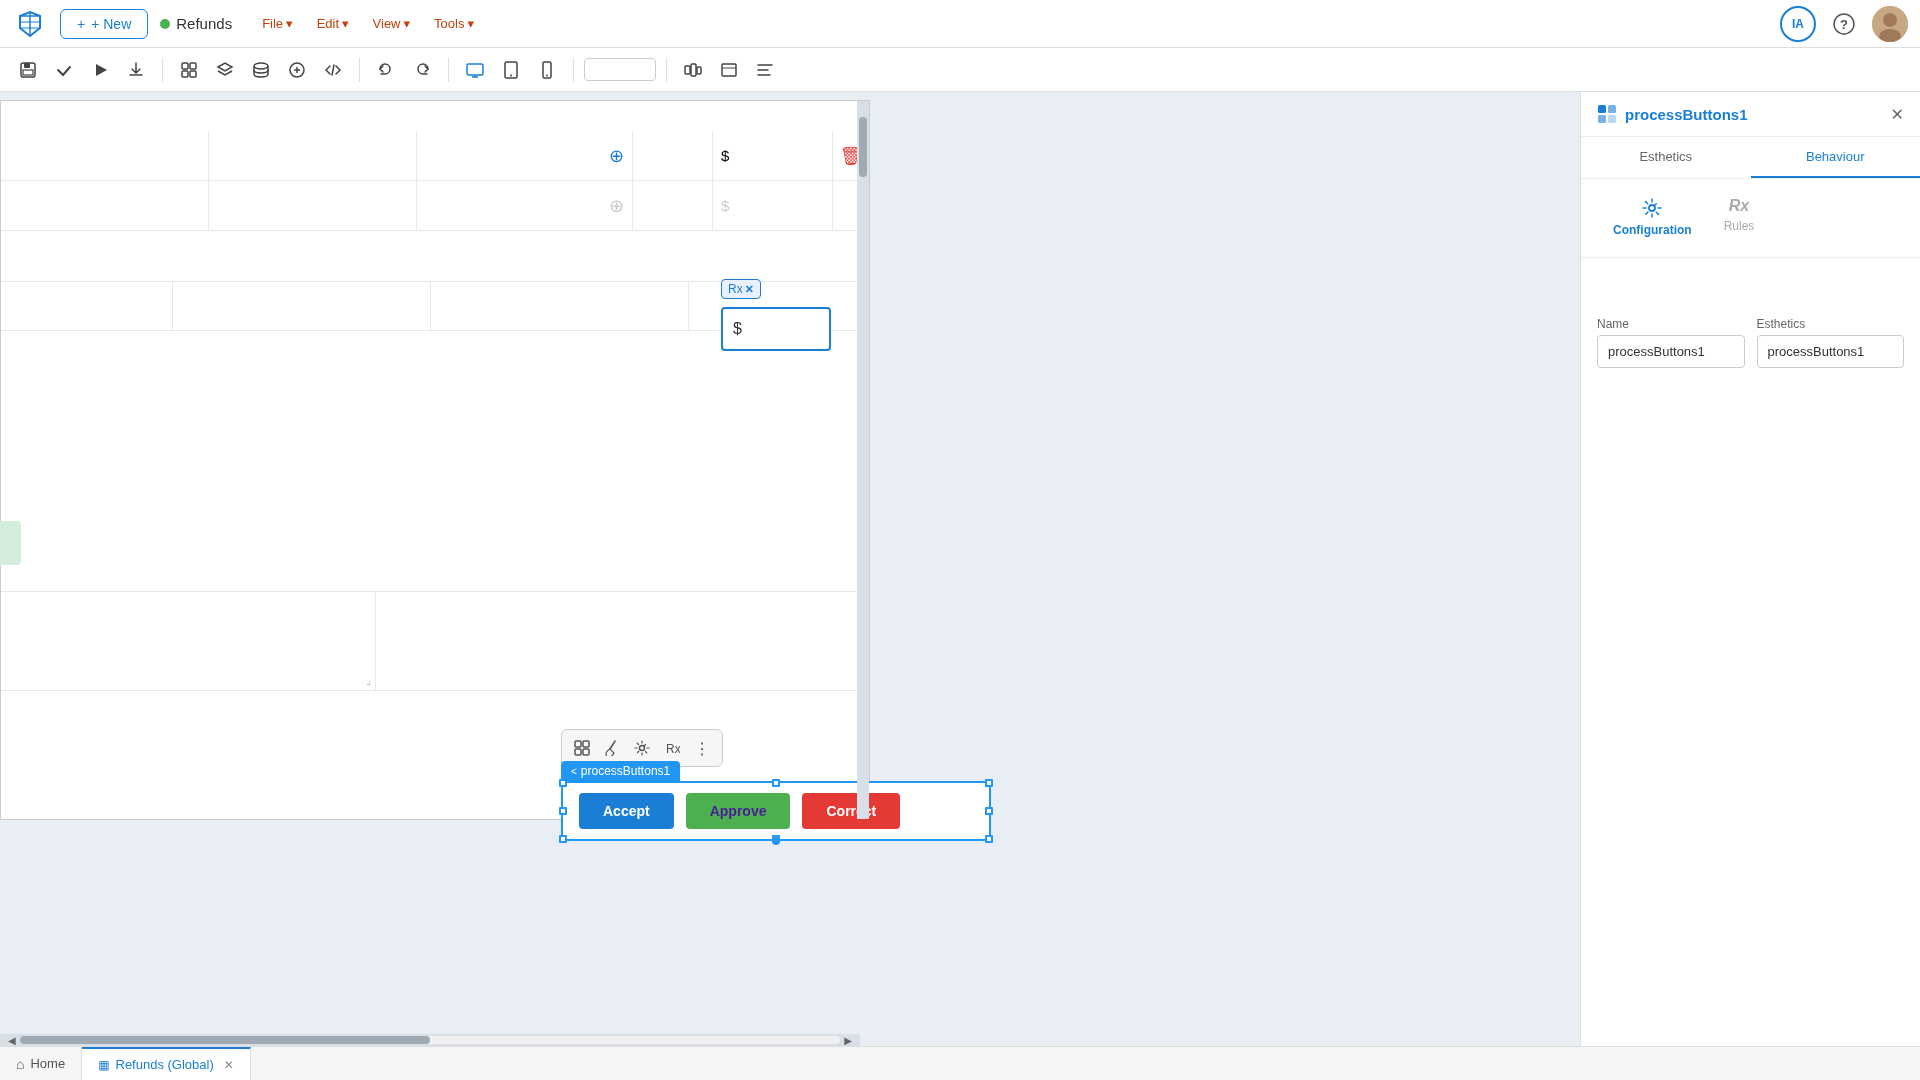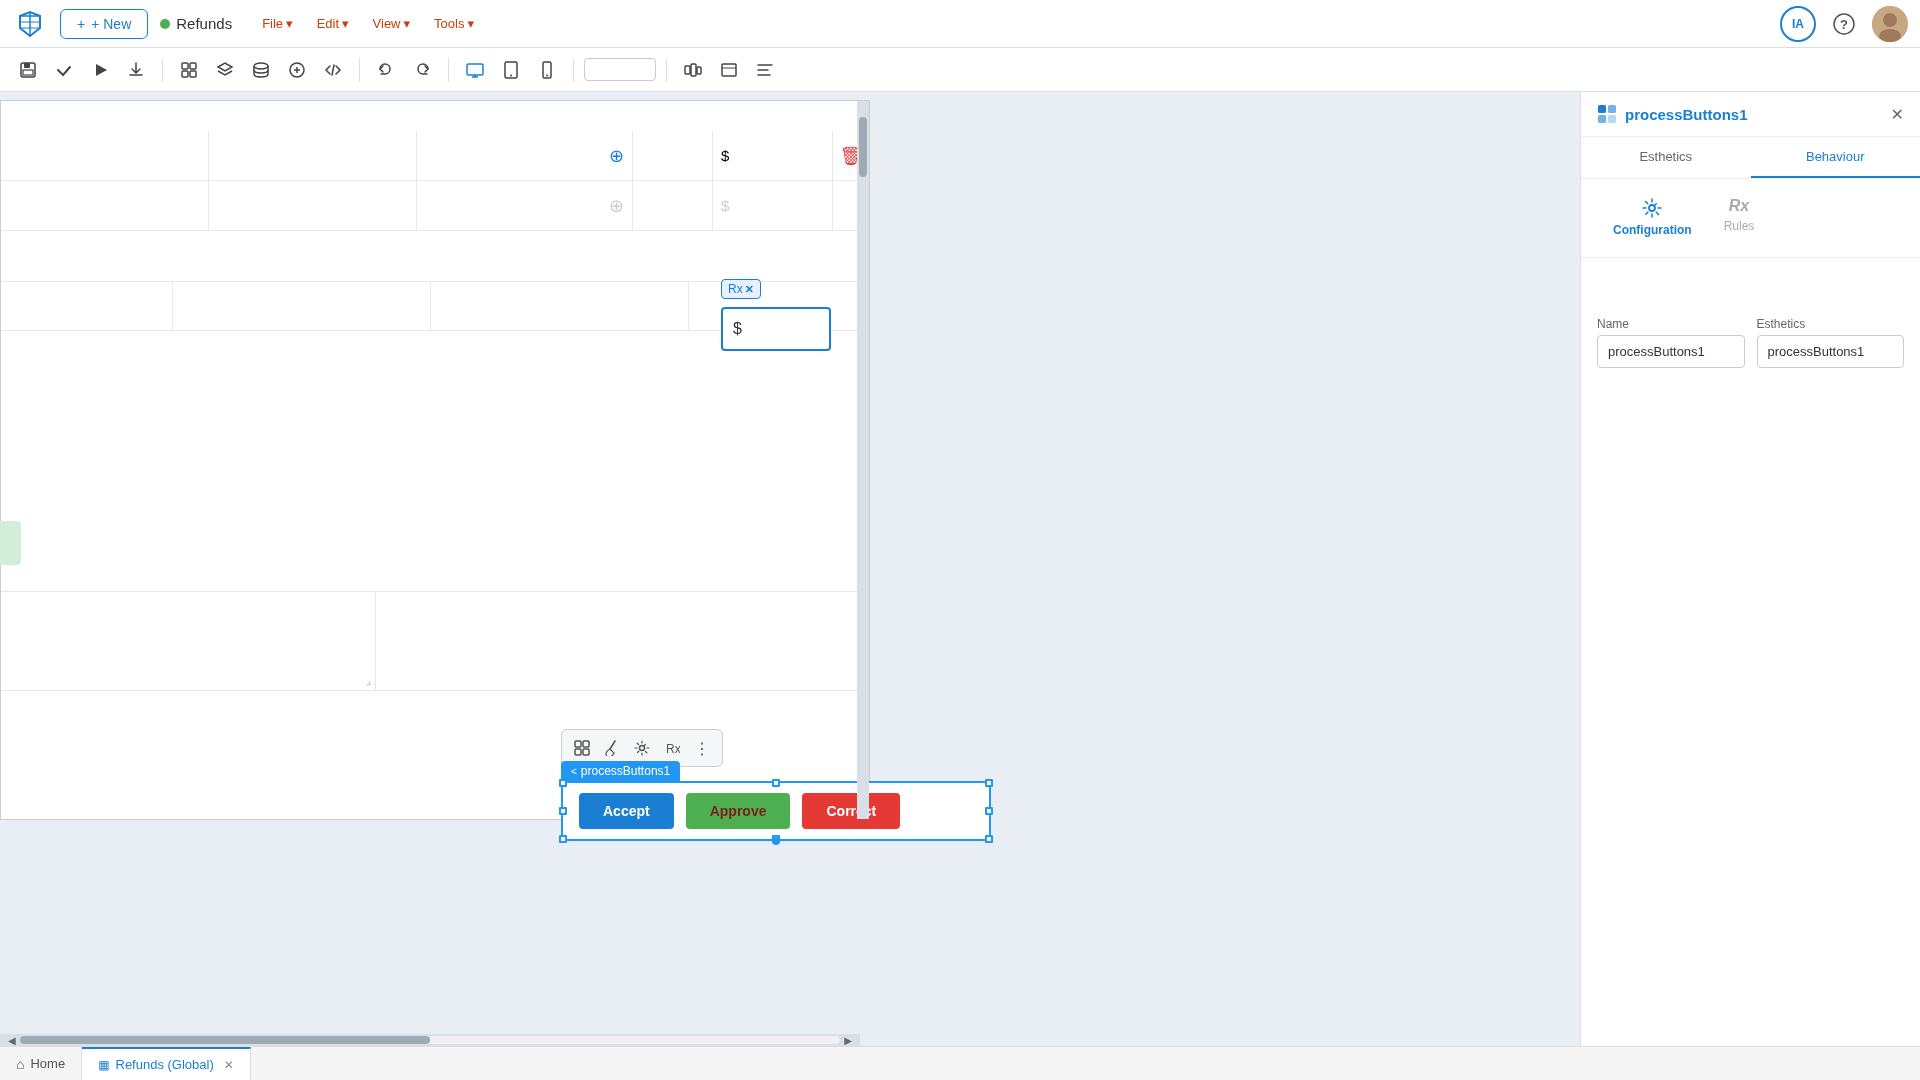--- a/index.html
+++ b/index.html
@@ -127,21 +127,21 @@
       position: absolute; bottom: -6px; left: 50%;
       width: 8px; height: 8px; background: #2196f3; border-radius: 50%;
       transform: translateX(-50%);
     }
 
     .btn-accept {
       background: #1a7fd4; color: #fff; border: none; border-radius: 4px;
       padding: 10px 24px; font-size: 14px; font-weight: 600; cursor: pointer;
     }
     .btn-approve {
-      background: #4caf50; color: #7f1d1d; border: none; border-radius: 4px;
+      background: #4caf50; color: #4c1d95; border: none; border-radius: 4px;
       padding: 10px 24px; font-size: 14px; font-weight: 600; cursor: pointer;
     }
     .btn-correct {
       background: #e53935; color: #fff; border: none; border-radius: 4px;
       padding: 10px 24px; font-size: 14px; font-weight: 600; cursor: pointer;
     }
 
     
     .selection-corner {
       position: absolute; width: 8px; height: 8px; background: #fff; border: 2px solid #2196f3;

